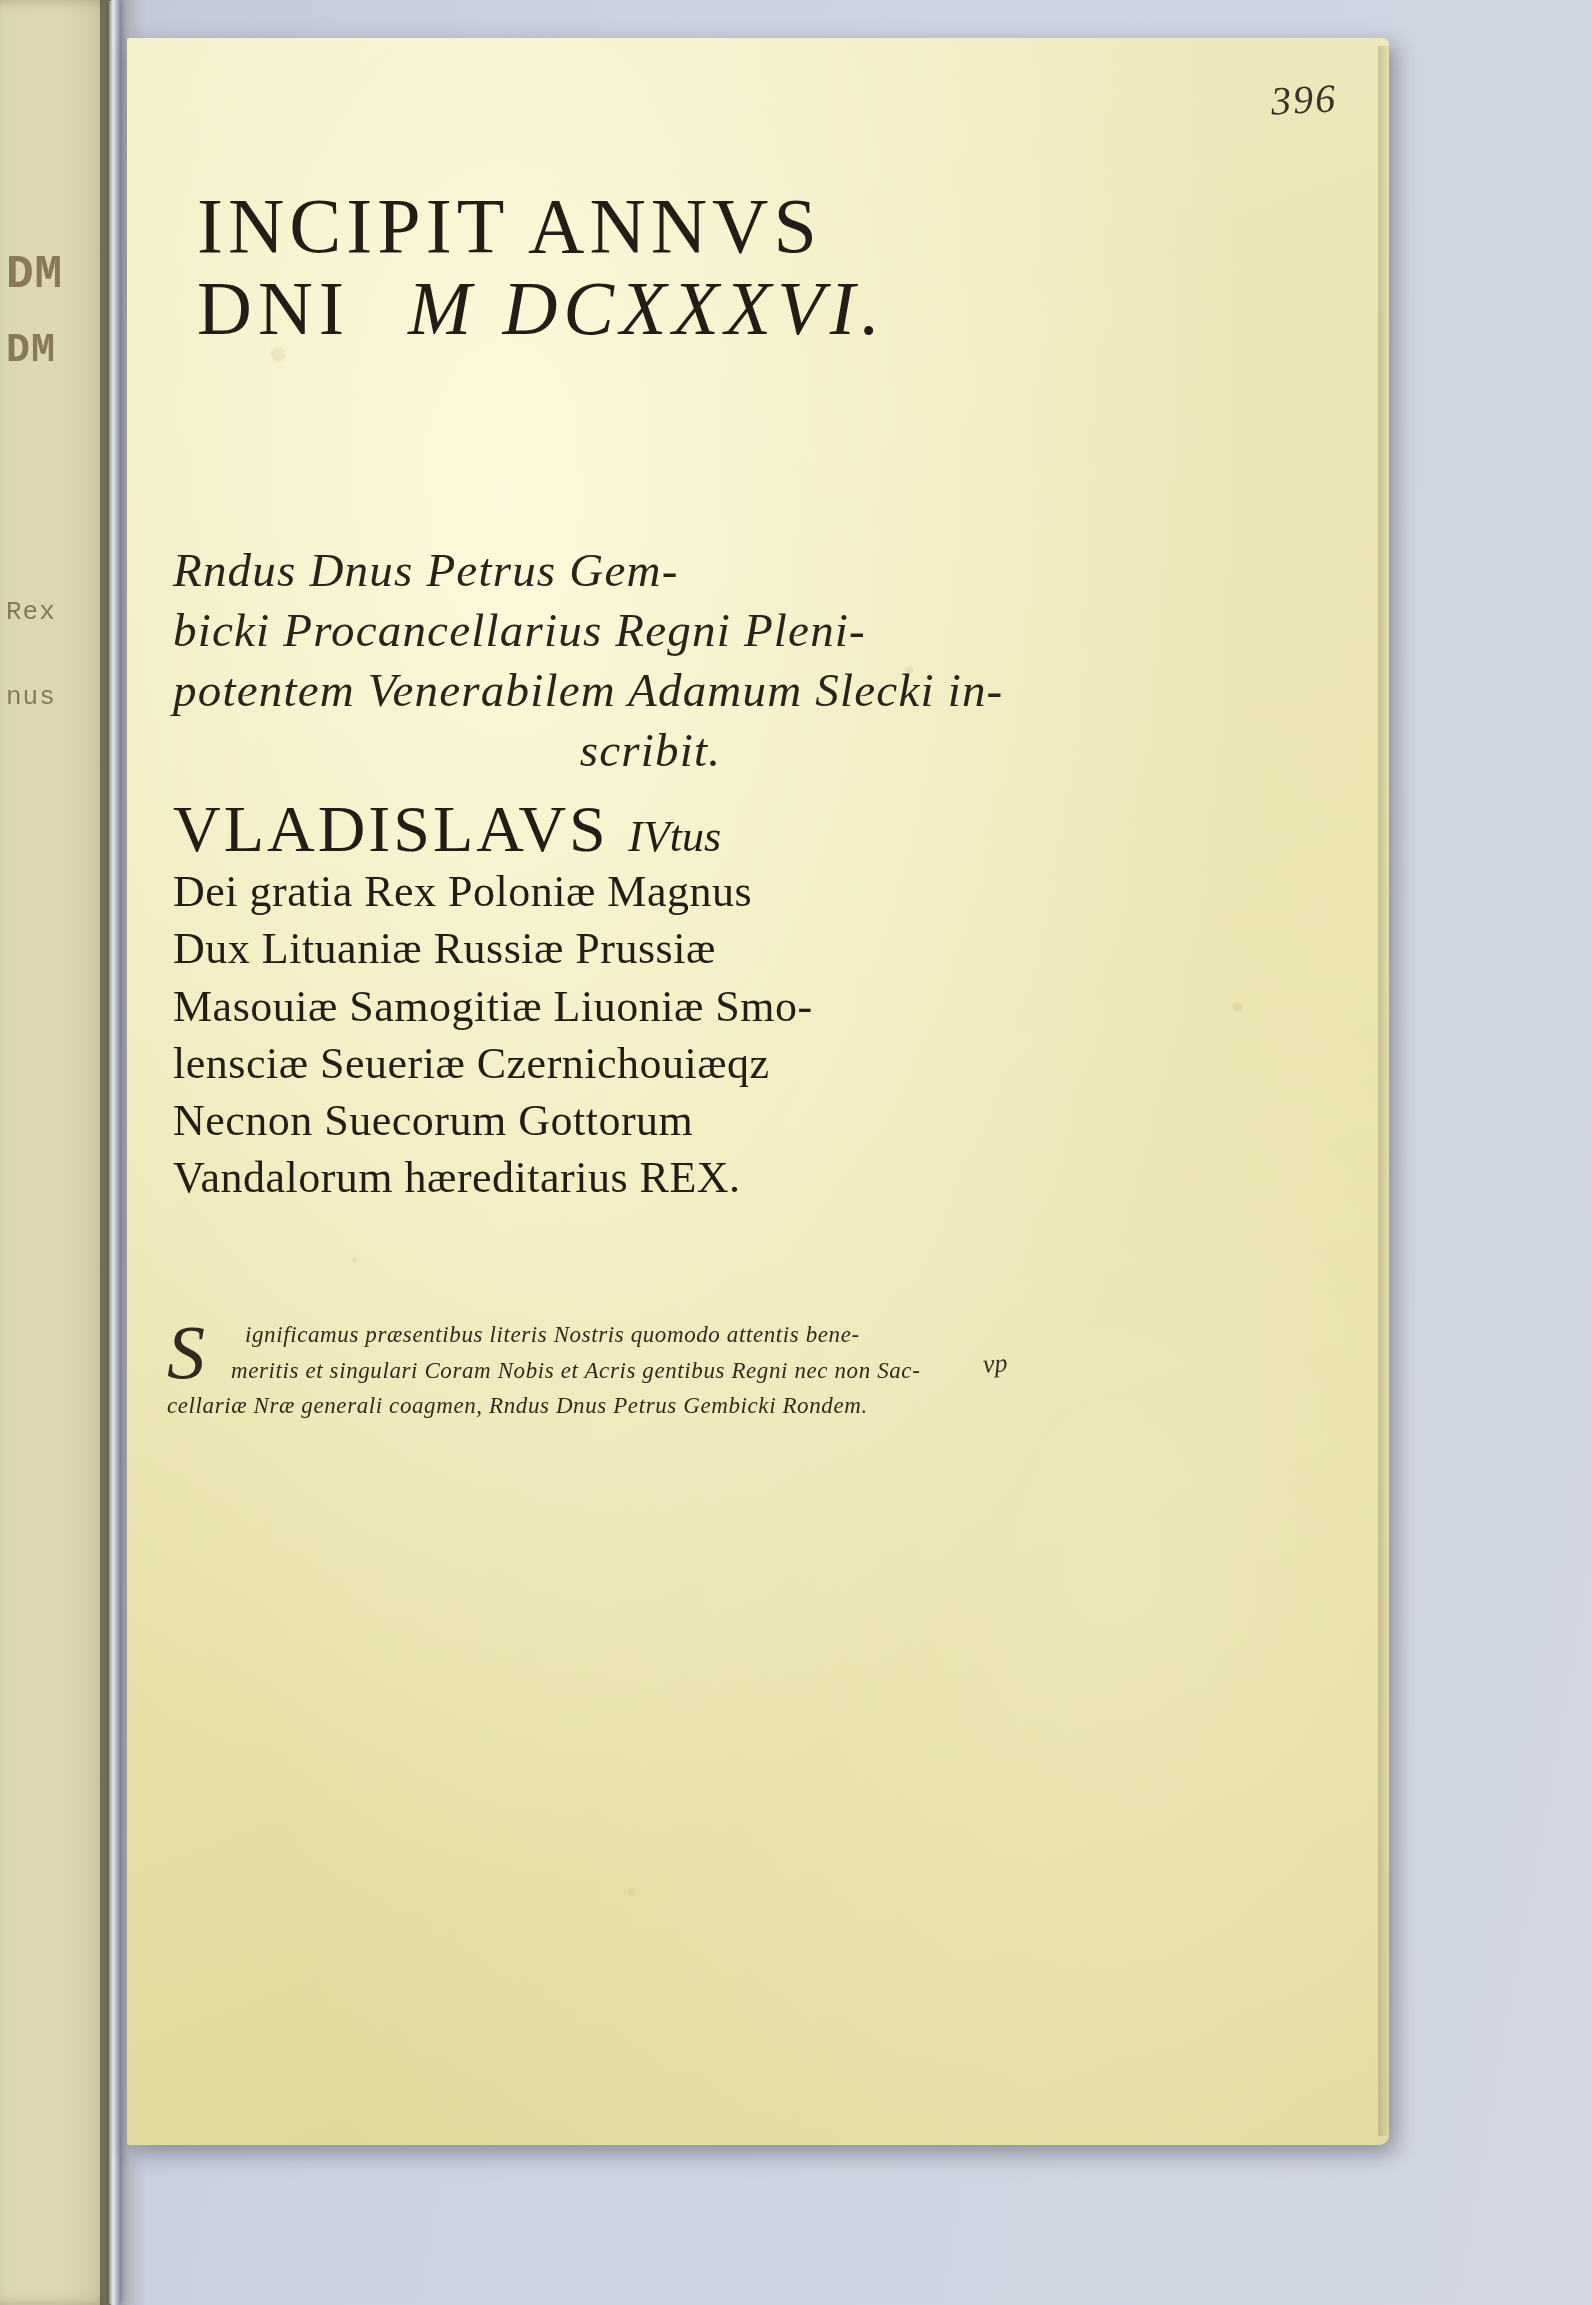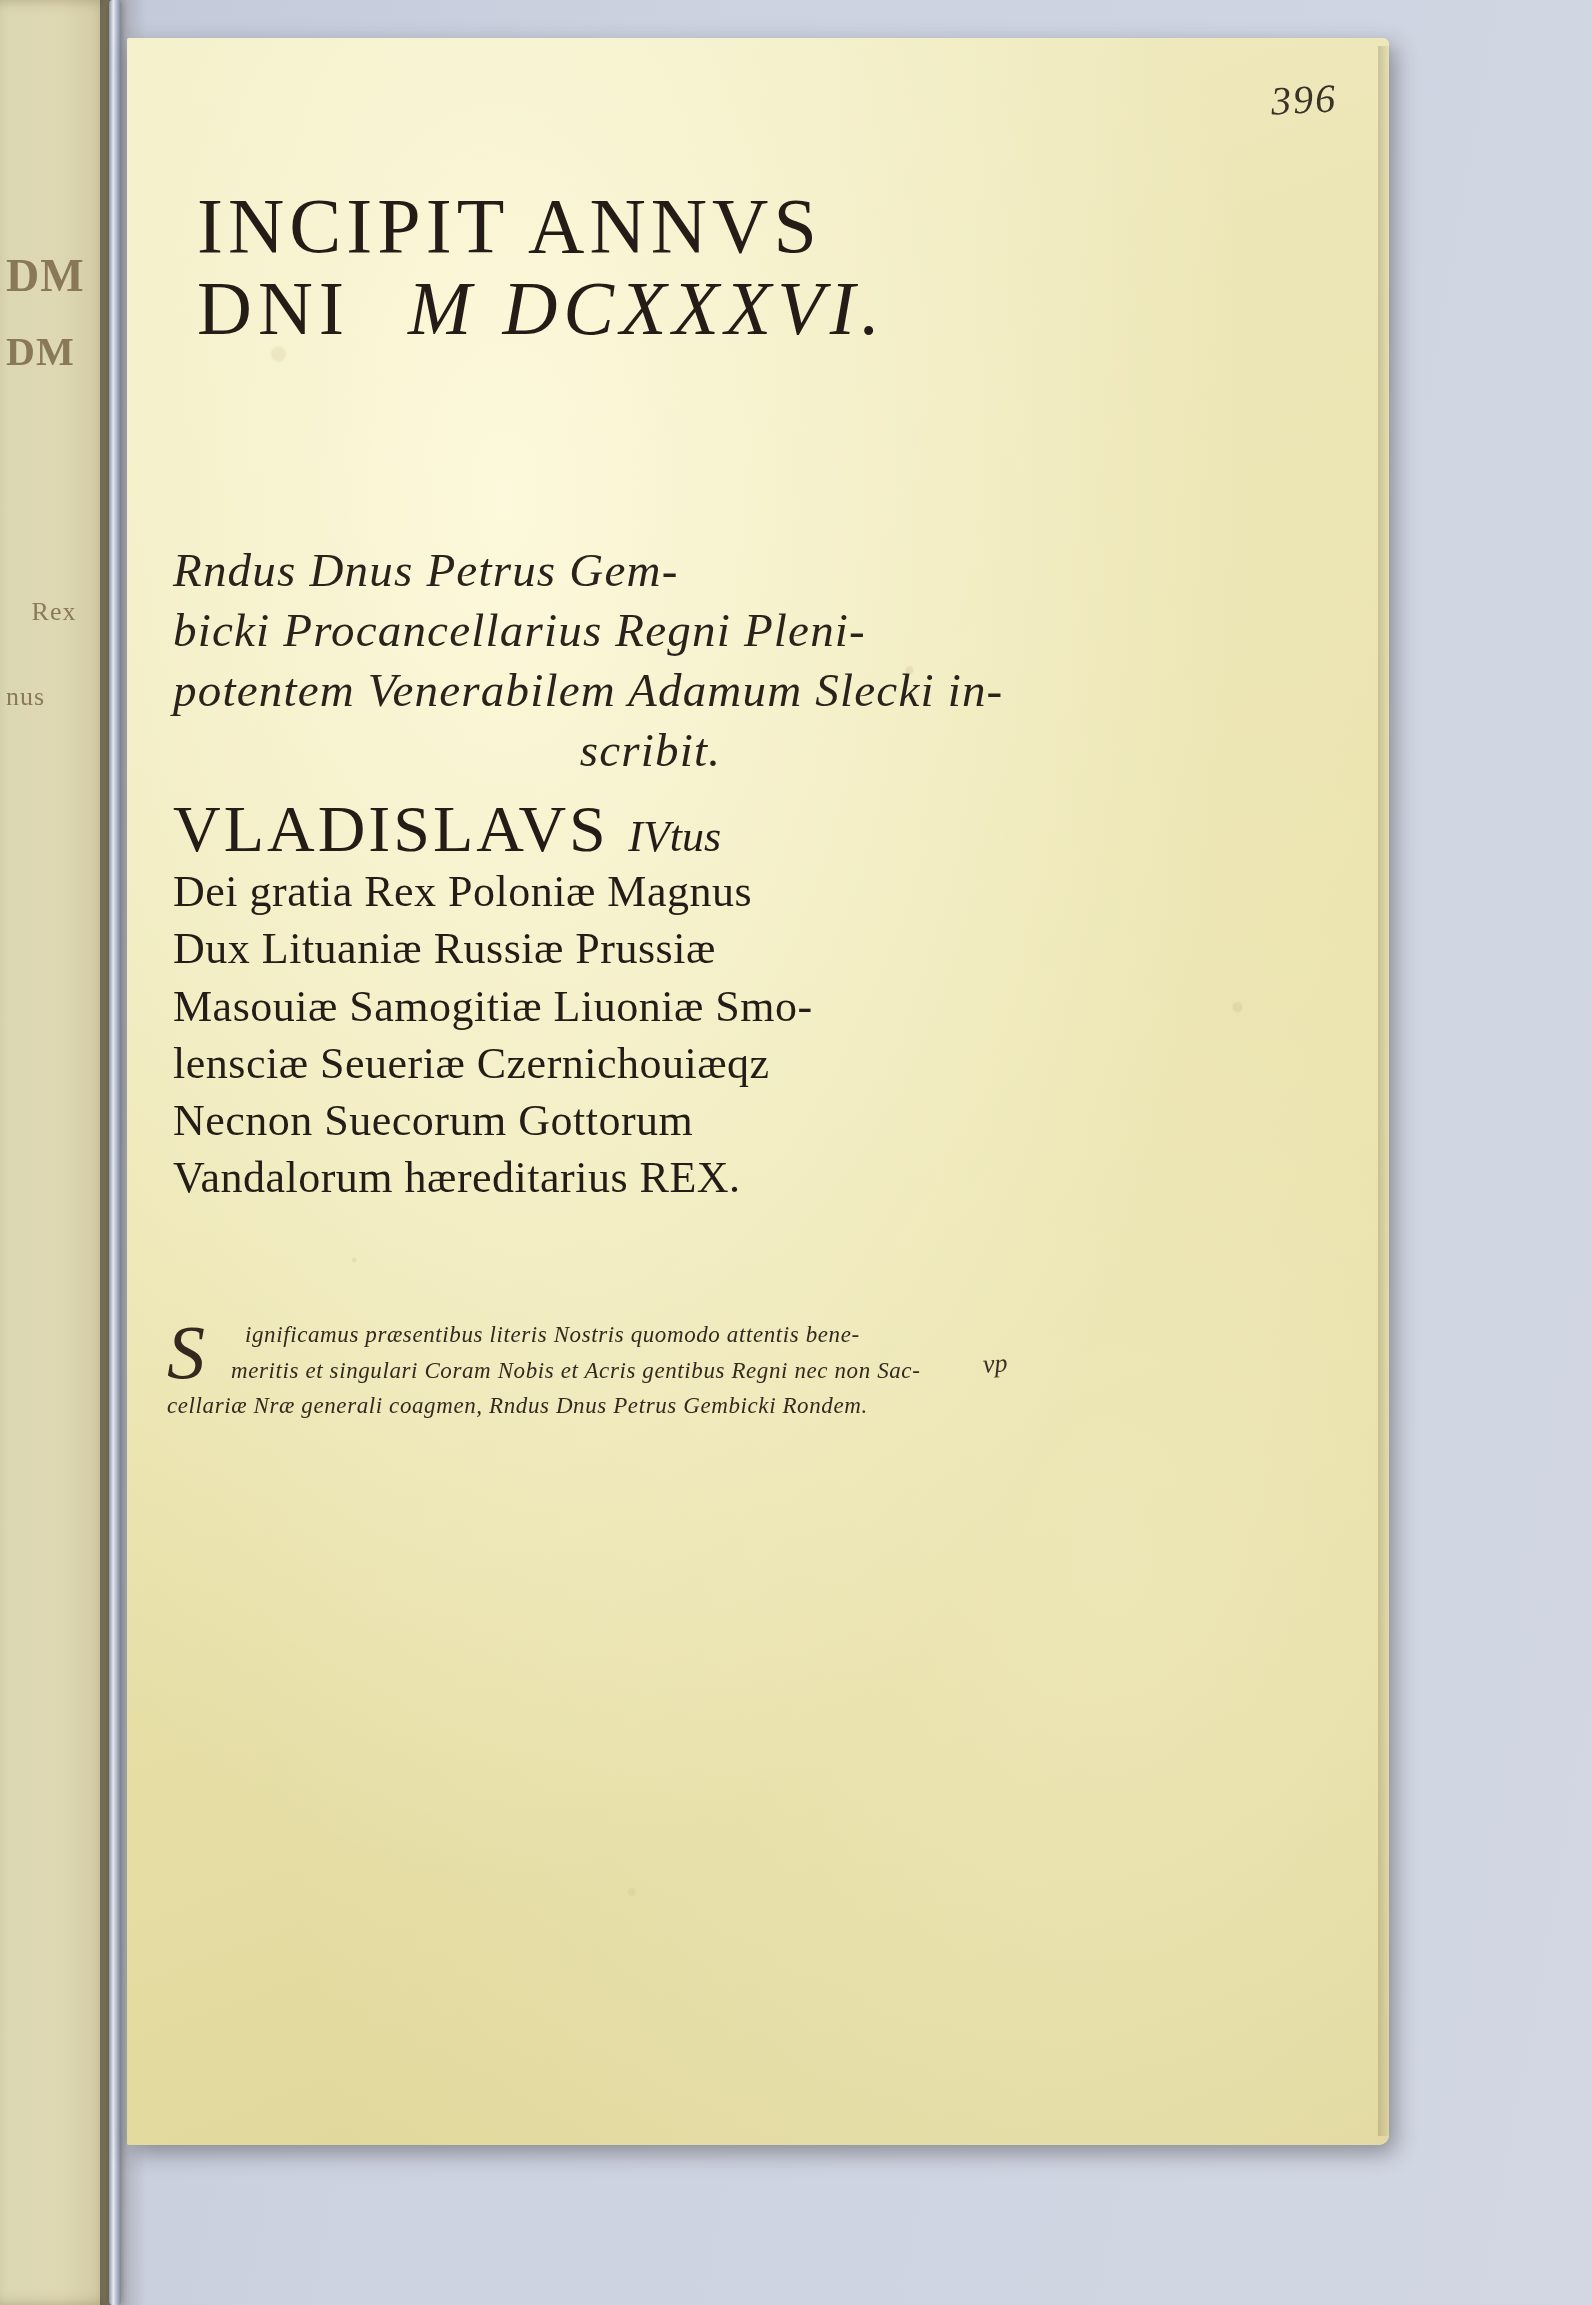--- a/index.html
+++ b/index.html
@@ -29,29 +29,29 @@
     width: 111px;
     height: 2305px;
     background: linear-gradient(90deg, #dcd7b4 0%, #ded8b2 55%, #cfc8a2 100%);
     box-shadow: inset -6px 0 14px rgba(90,75,40,.35);
   }
   #left-page .ghost-text {
     position: absolute;
     left: 6px;
     width: 96px;
     color: #6d5a3a;
-    font-family: Liberation Serif, serif;
+    font-family: Liberation Mono, monospace;
     opacity: .75;
     letter-spacing: 1px;
     overflow: hidden;
     white-space: nowrap;
   }
   #left-ghost-1 { top: 249px; font-size: 46px; font-weight: bold; color:#7a3a2c; }
   #left-ghost-2 { top: 328px; font-size: 40px; font-weight: bold; color:#7a3a2c;}
-  #left-ghost-3 { top: 597px; font-size: 26px; text-align: center; }
+  #left-ghost-3 { top: 597px; font-size: 26px; }
   #left-ghost-4 { top: 682px; font-size: 26px; }
 
   
   #gutter {
     position: absolute;
     left: 100px;
     top: 0;
     width: 46px;
     height: 2305px;
     background: linear-gradient(90deg, rgba(40,36,28,.55) 0%, rgba(80,72,55,.28) 35%, rgba(0,0,0,0) 100%);

